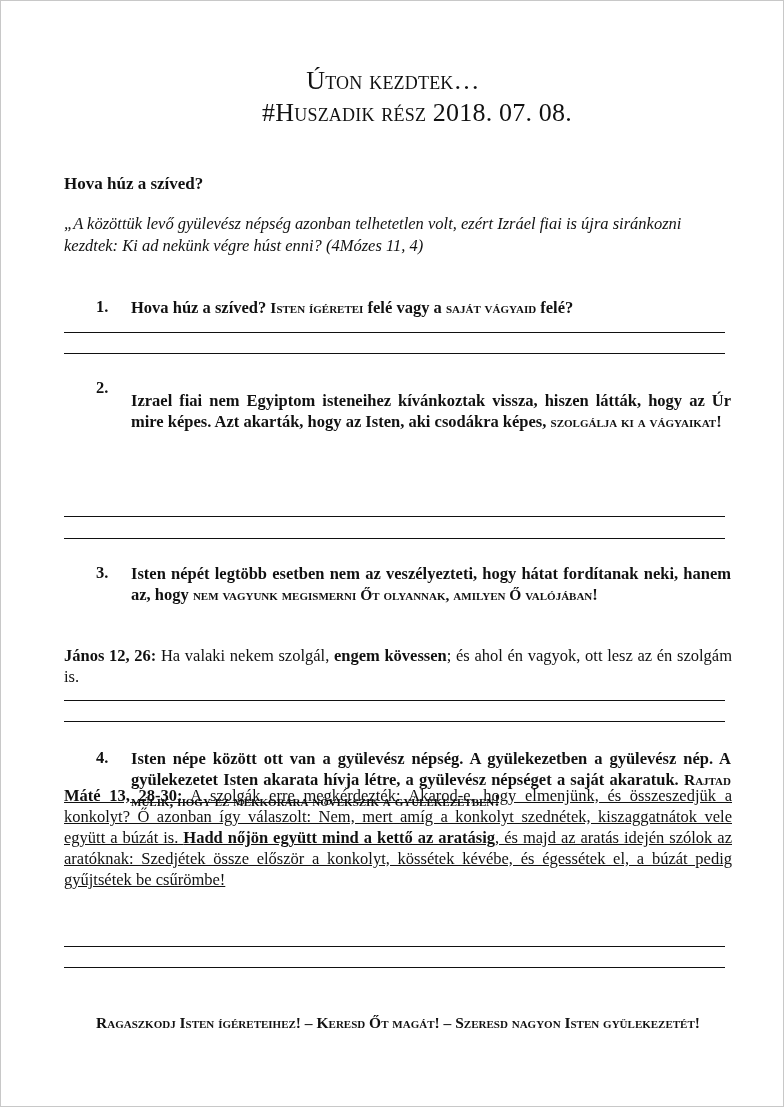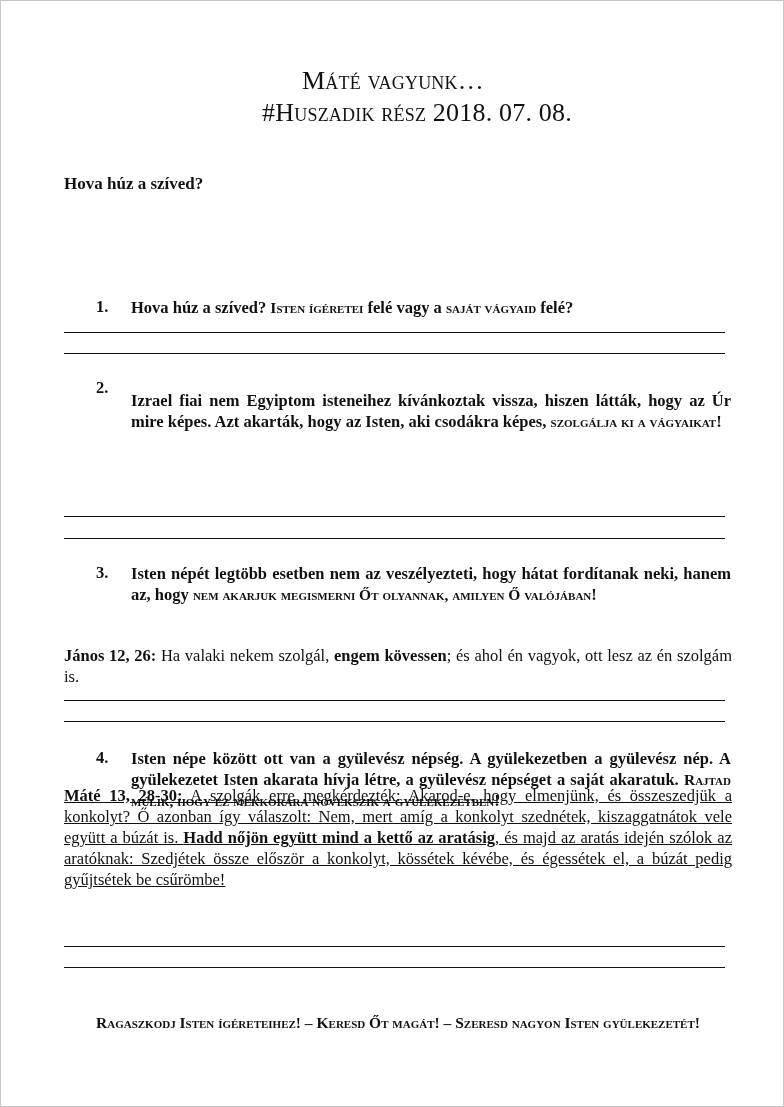--- a/index.html
+++ b/index.html
@@ -35,42 +35,43 @@
   .footer {
     left: 0; width: 794px; text-align: center; top: 1013px;
     font-size: 15.5px; font-weight: bold; font-variant: small-caps;
   }
 </style>
 </head>
 <body>
 
 <div class="page">
 
-  <div class="abs title t1">Máté vagyunk…</div>
+  <div class="abs title t1">Úton kezdtek…</div>
   <div class="abs title t2">#Huszadik rész 2018. 07. 08.</div>
 
   <div class="abs heading">Hova húz a szíved?</div>
+  <div class="abs quote">„A közöttük levő gyülevész népség azonban telhetetlen volt, ezért Izráel fiai is újra siránkozni kezdtek: Ki ad nekünk végre húst enni? (4Mózes 11, 4)</div>
 
   <div class="abs num" style="top:296px;">1.</div>
   <div class="abs item" style="top:296px;">
     <span>Hova húz a szíved? </span><span class="sc">Isten ígéretei</span><span> felé vagy a </span><span class="sc">saját vágyaid</span><span> felé?</span>
   </div>
   <div class="abs line" style="top:331px;"></div>
   <div class="abs line" style="top:352px;"></div>
 
   <div class="abs num" style="top:377px;">2.</div>
   <div class="abs item" style="top:389px;">
     <span>Izrael fiai nem Egyiptom isteneihez kívánkoztak vissza, hiszen látták, hogy az Úr mire képes. Azt akarták, hogy az Isten, aki csodákra képes, </span><span class="sc">szolgálja ki a vágyaikat</span><span>!</span>
   </div>
   <div class="abs line" style="top:515px;"></div>
   <div class="abs line" style="top:537px;"></div>
 
   <div class="abs num" style="top:562px;">3.</div>
   <div class="abs item" style="top:562px;">
-    <span>Isten népét legtöbb esetben nem az veszélyezteti, hogy hátat fordítanak neki, hanem az, hogy </span><span class="sc">nem akarjuk megismerni Őt olyannak, amilyen Ő valójában</span><span>!</span>
+    <span>Isten népét legtöbb esetben nem az veszélyezteti, hogy hátat fordítanak neki, hanem az, hogy </span><span class="sc">nem vagyunk megismerni Őt olyannak, amilyen Ő valójában</span><span>!</span>
   </div>
   <div class="abs ref" style="top:644px;">
     <b>János 12, 26:</b><span> Ha valaki nekem szolgál, </span><b>engem kövessen</b><span>; és ahol én vagyok, ott lesz az én szolgám is.</span>
   </div>
   <div class="abs line" style="top:699px;"></div>
   <div class="abs line" style="top:720px;"></div>
 
   <div class="abs num" style="top:747px;">4.</div>
   <div class="abs item" style="top:747px;">
     <span>Isten népe között ott van a gyülevész népség. A gyülekezetben a gyülevész nép. A gyülekezetet Isten akarata hívja létre, a gyülevész népséget a saját akaratuk. </span><span class="sc">Rajtad múlik, hogy ez mekkorára növekszik a gyülekezetben</span><span>!</span>

